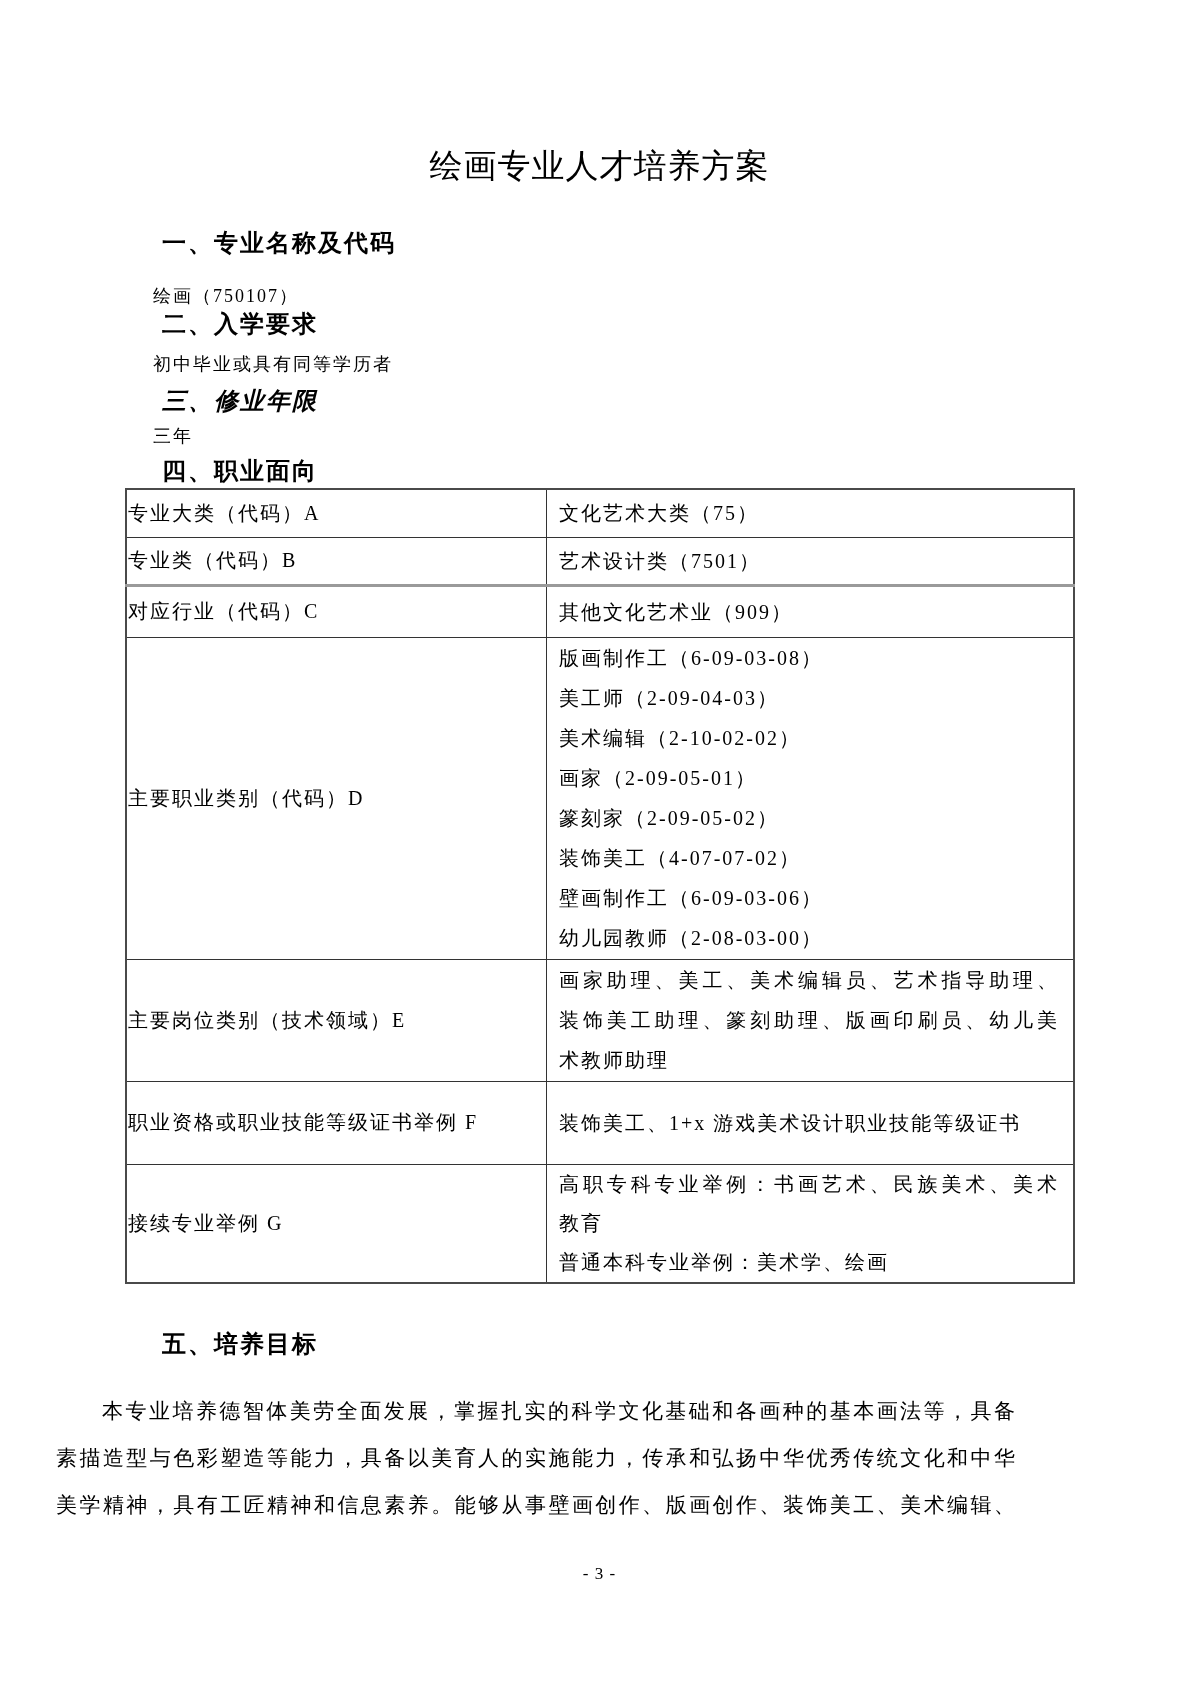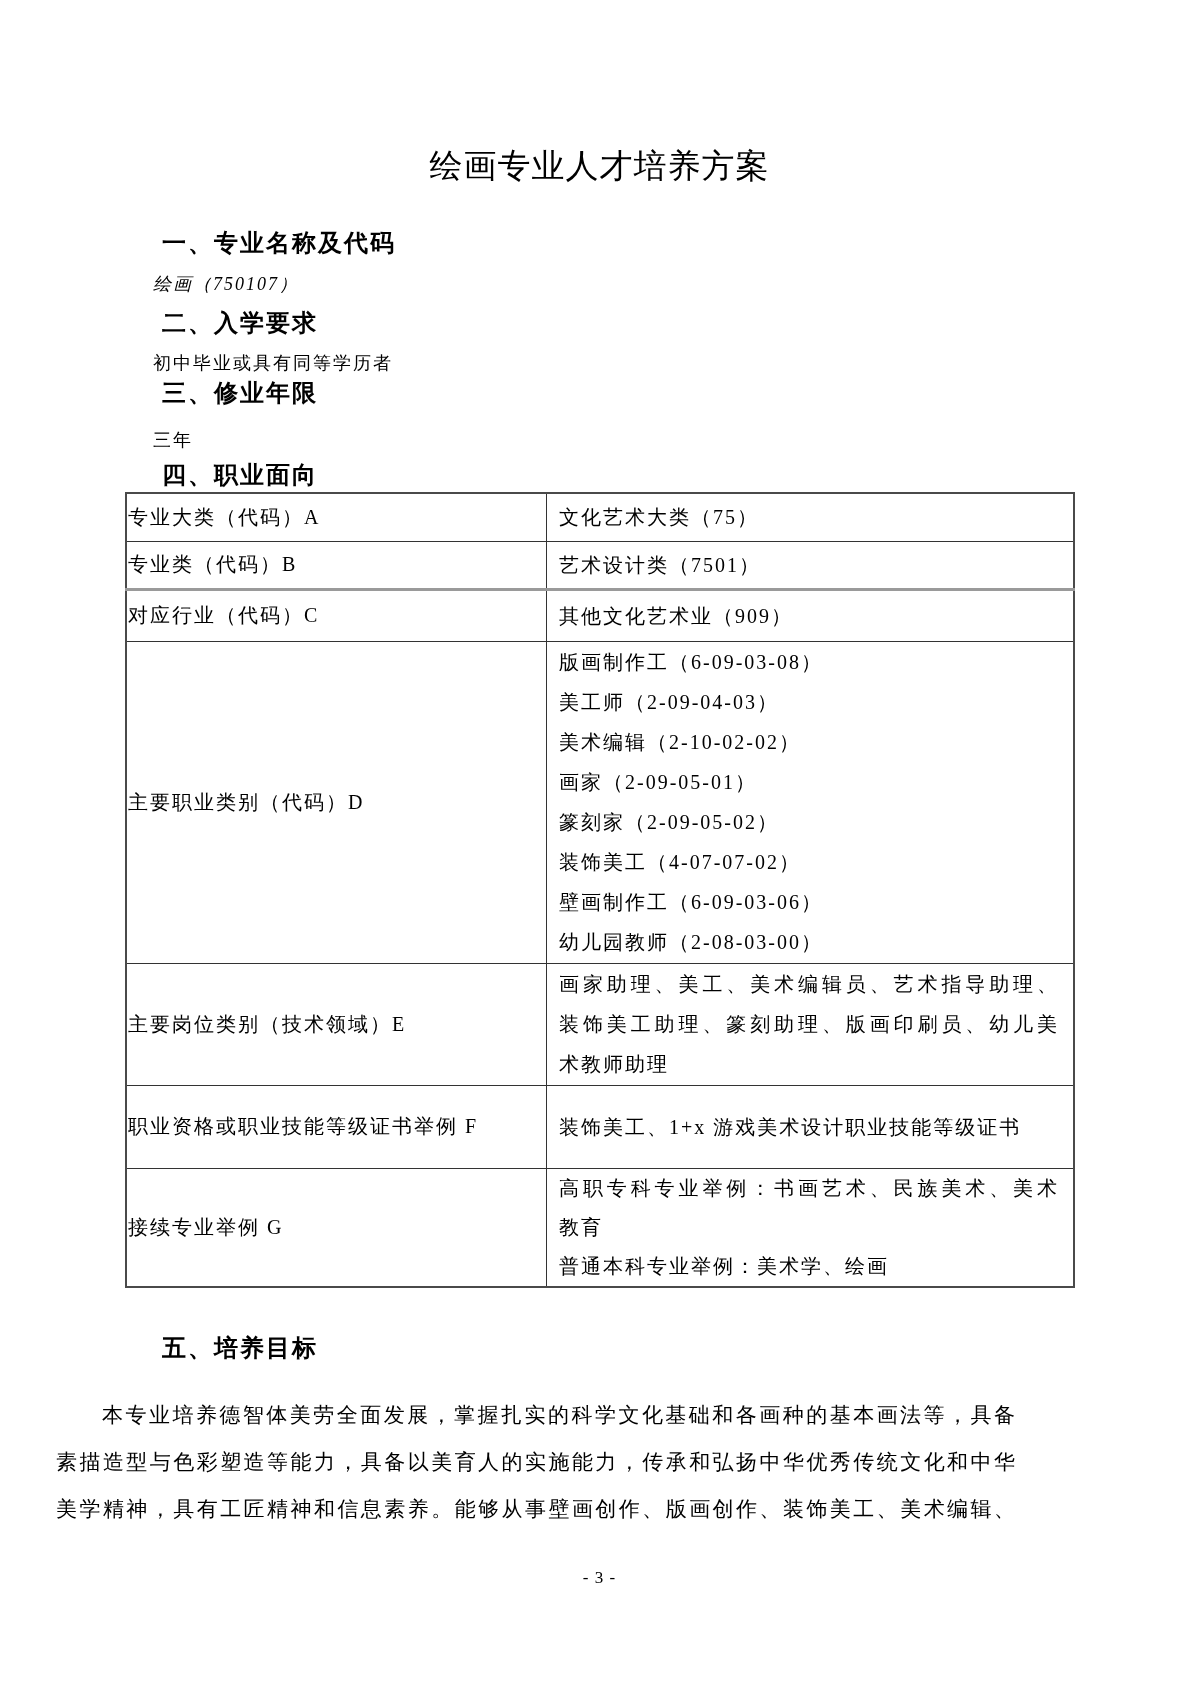--- a/index.html
+++ b/index.html
@@ -24,33 +24,33 @@
   }
   .sec-heading {
     font-family: "Liberation Sans", "DejaVu Sans", sans-serif;
     font-weight: bold;
     font-size: 24px;
     line-height: 30px;
     margin-left: 162px;
     letter-spacing: 2px;
   }
   .h1 { margin-top: 42px; }
-  .h2 { margin-top: 11px; }
-  .h3 { margin-top: 2px; }
+  .h2 { }
+  .h3 { margin-top: 9px; font-style: italic; }
   .h4 { margin-top: 7px; }
   .h5 { margin-top: 45px; }
   .body-text {
     font-size: 18px;
     line-height: 26px;
     margin-left: 153px;
     letter-spacing: 2px;
   }
-  .b1 { margin-top: 13px; font-style: italic; }
+  .b1 { margin-top: 25px; }
   .b2 { margin-top: 12px; }
-  .b3 { margin-top: 19px; }
+  .b3 { margin-top: 7px; }
   table.career {
     border-collapse: collapse;
     table-layout: fixed;
     width: 950px;
     margin-left: 125px;
     margin-top: 2px;
     border: 2px solid #4a4a4a;
   }
   table.career td {
     border: 1px solid #333;

